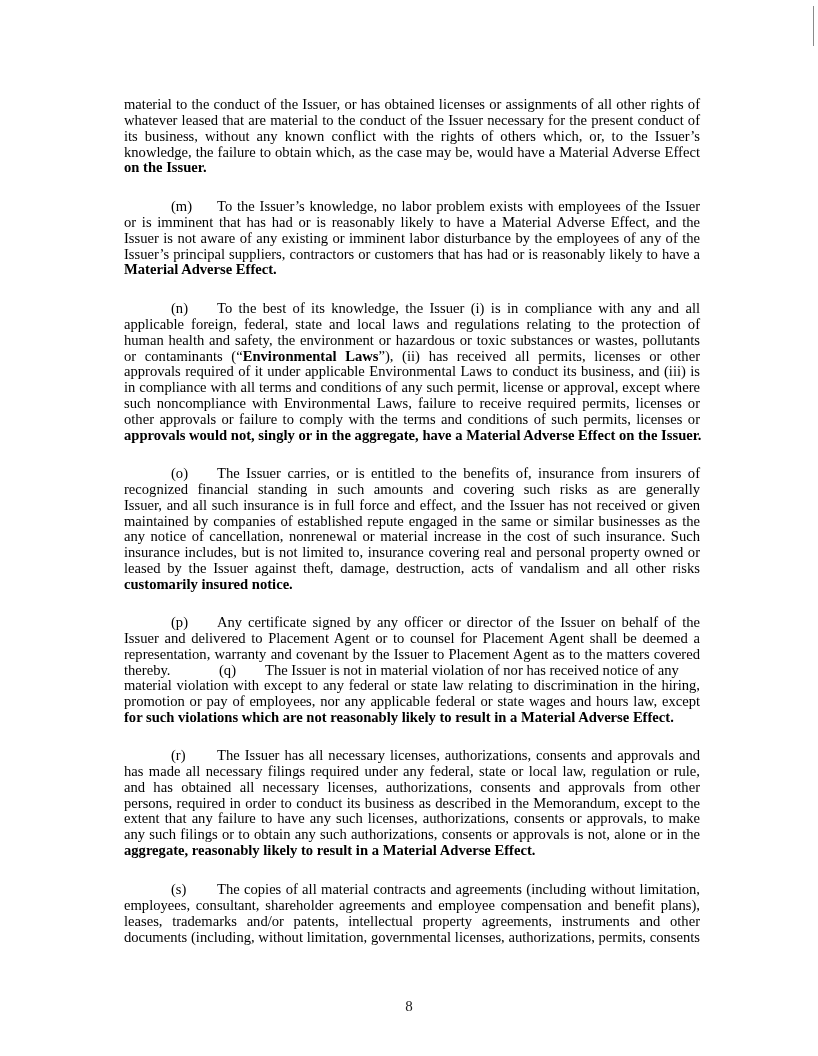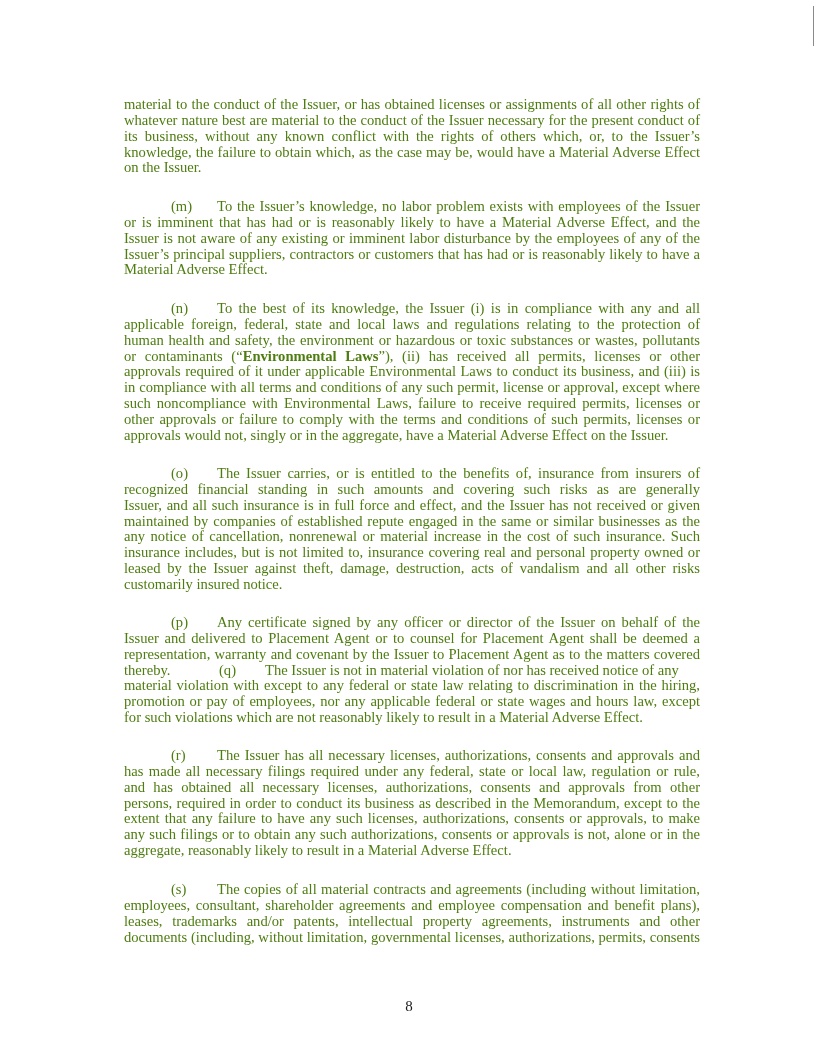--- a/index.html
+++ b/index.html
@@ -8,44 +8,44 @@
       position: absolute; left: 0; top: 0; width: 818px; height: 1056px;
       background: #ffffff;
     }
     .edge-mark {
       position: absolute; left: 813px; top: 6px; width: 1px; height: 40px;
       background: #8a8a8a;
     }
     .text-block {
       position: absolute; left: 124px; width: 576px;
       font-family: "Liberation Serif", "DejaVu Serif", serif;
-      font-size: 14.6px; color: #4d7c0f;
+      font-size: 14.6px; color: #000000;
     }
     .line {
       display: block; height: 15.85px; line-height: 15.85px;
       text-align: justify; text-align-last: justify; white-space: nowrap;
     }
-    .line.last { text-align-last: left; }
+    .line.last { text-align-last: left; font-weight: bold; }
     .line.first { padding-left: 47px; }
     .lbl { display: inline-block; width: 46px; }
     .bold { font-weight: bold; }
     .page-number {
       position: absolute; left: 0; width: 818px; top: 998px; text-align: center;
       font-family: "Liberation Serif", "DejaVu Serif", serif; font-size: 15px; color: #1a1a1a;
     }
   </style>
 </head>
 <body>
 
 <div class="page">
   <div class="edge-mark"></div>
 
   <div class="text-block" style="top:97px">
     <span class="line">material to the conduct of the Issuer, or has obtained licenses or assignments of all other rights of</span>
-    <span class="line">whatever nature best are material to the conduct of the Issuer necessary for the present conduct of</span>
+    <span class="line">whatever leased that are material to the conduct of the Issuer necessary for the present conduct of</span>
     <span class="line">its business, without any known conflict with the rights of others which, or, to the Issuer’s</span>
     <span class="line">knowledge, the failure to obtain which, as the case may be, would have a Material Adverse Effect</span>
     <span class="line last">on the Issuer.</span>
   </div>
 
   <div class="text-block" style="top:199px">
     <span class="line first"><span class="lbl">(m)</span><span>To the Issuer’s knowledge, no labor problem exists with employees of the Issuer</span></span>
     <span class="line">or is imminent that has had or is reasonably likely to have a Material Adverse Effect, and the</span>
     <span class="line">Issuer is not aware of any existing or imminent labor disturbance by the employees of any of the</span>
     <span class="line">Issuer’s principal suppliers, contractors or customers that has had or is reasonably likely to have a</span>

